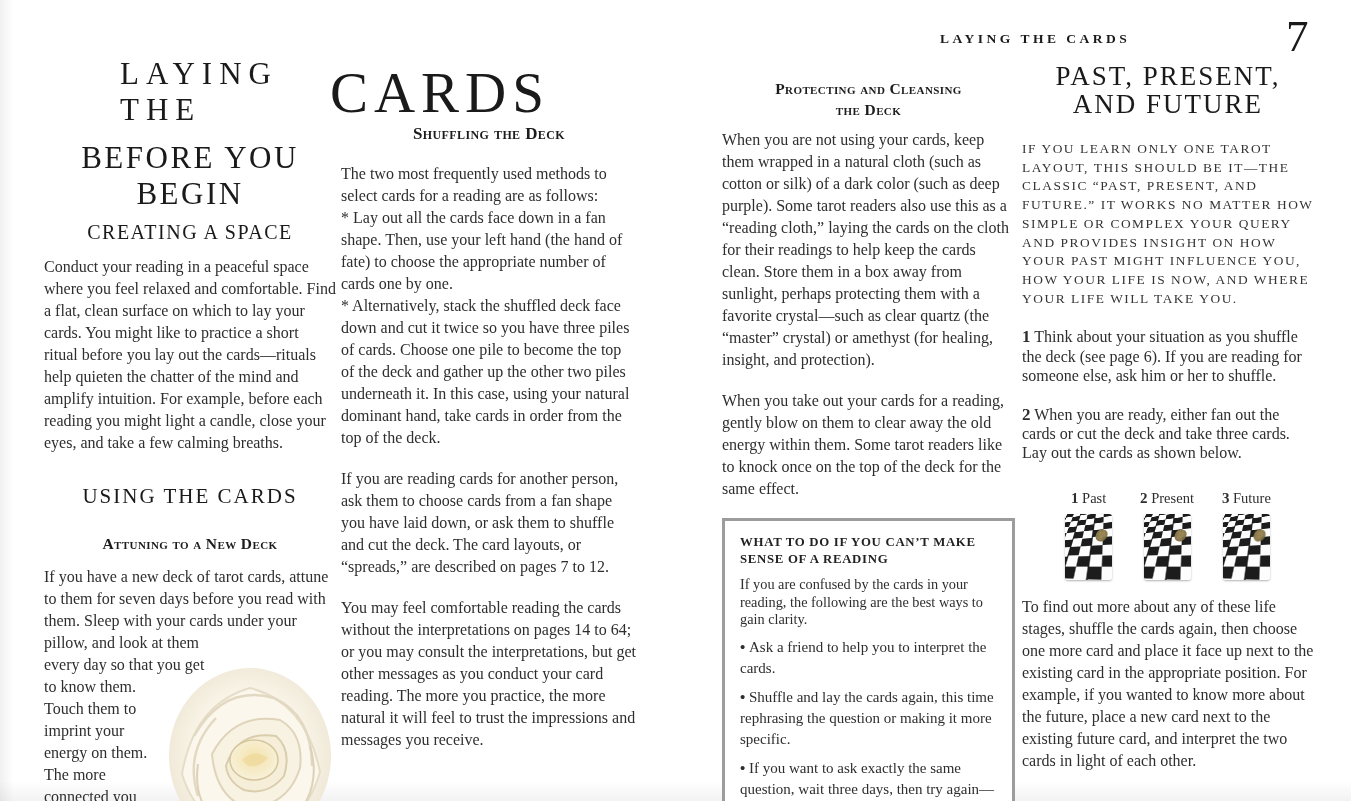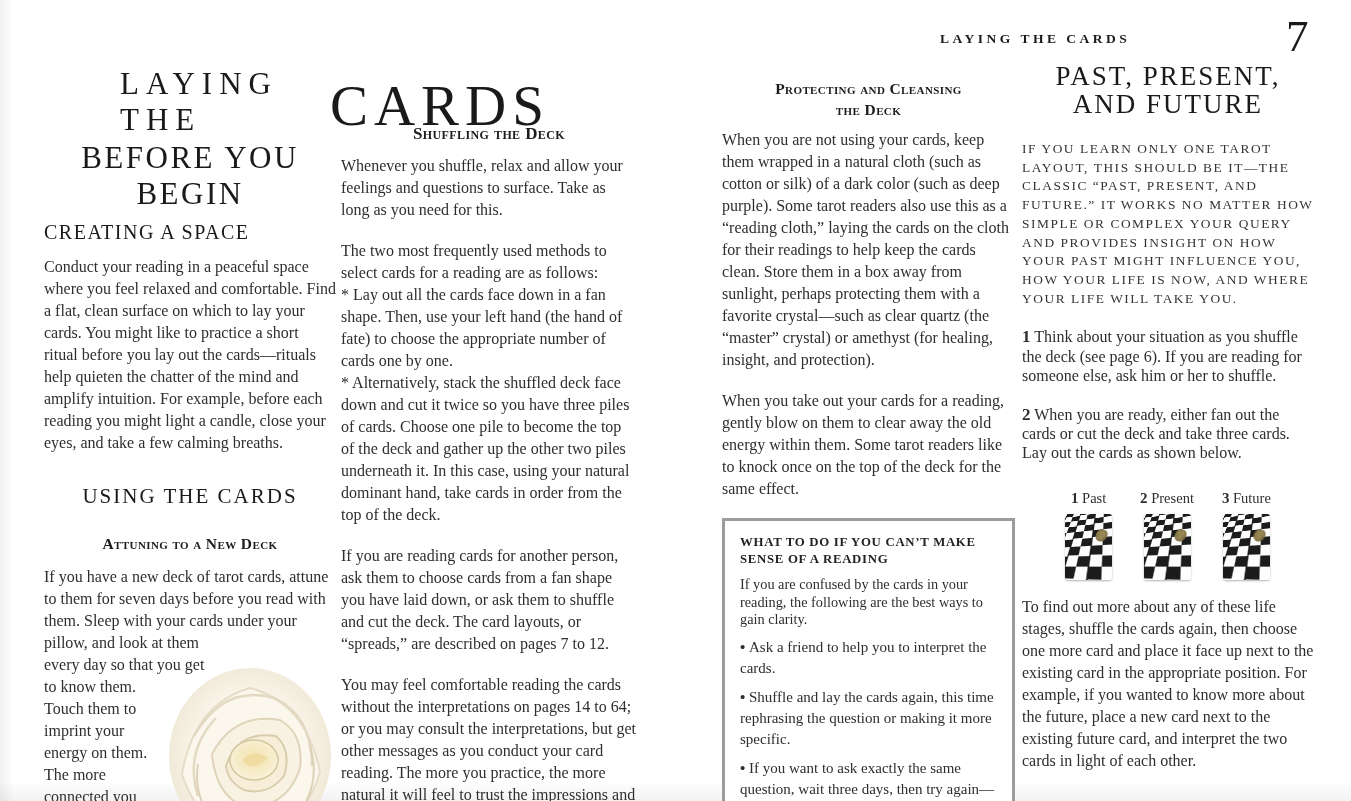--- a/index.html
+++ b/index.html
@@ -7,33 +7,33 @@
     position:relative;width:1351px;height:801px;background:#ffffff;overflow:hidden;
     font-family:"Liberation Serif","DejaVu Serif",serif;color:#2e2e2e;
   }
   .page::before{
     content:"";position:absolute;inset:0;pointer-events:none;
     background:linear-gradient(90deg,rgba(0,0,0,.06),rgba(0,0,0,0) 1%),
                linear-gradient(0deg,rgba(0,0,0,.05),rgba(0,0,0,0) 2.5%);
   }
 
   
-  .main-title{position:absolute;left:120px;top:66px;width:430px;display:flex;align-items:flex-end;justify-content:center;gap:16px;color:#1a1a1a;}
+  .main-title{position:absolute;left:120px;top:56px;width:430px;display:flex;align-items:center;justify-content:center;gap:16px;color:#1a1a1a;}
   .main-title .t-small{font-size:31px;letter-spacing:7px;font-weight:500;}
   .main-title .t-large{font-size:57px;letter-spacing:6px;font-weight:500;}
 
   
   .runhead{position:absolute;top:31px;left:940px;width:332px;
     font-weight:bold;font-size:13.5px;letter-spacing:3.5px;color:#1a1a1a;}
   .pagenum{position:absolute;top:10px;left:1286px;font-size:45px;color:#1a1a1a;}
 
   
   .body{margin:0;font-size:16px;line-height:22px;}
   .h-deco-xl{font-size:31px;letter-spacing:2.5px;text-align:center;color:#1a1a1a;font-weight:500;}
-  .h-deco-lg{font-size:20px;letter-spacing:1.5px;text-align:left;color:#1a1a1a;font-weight:500;}
+  .h-deco-lg{font-size:20px;letter-spacing:1.5px;text-align:center;color:#1a1a1a;font-weight:500;}
   .h-deco-md{font-size:21px;letter-spacing:2px;text-align:center;color:#1a1a1a;font-weight:500;}
   .h-sc{font-variant:small-caps;font-weight:bold;text-align:center;color:#1c1c1c;font-size:17px;letter-spacing:.4px;}
   .h-sc-sm{font-variant:small-caps;font-weight:bold;text-align:center;color:#1c1c1c;font-size:15.5px;letter-spacing:.4px;line-height:21px;}
   .mt-blank{margin-top:19px;}
 
   
   #col1{position:absolute;left:44px;top:140px;width:292px;}
   #col2{position:absolute;left:341px;top:124px;width:296px;}
   #col3{position:absolute;left:722px;top:78px;width:293px;}
   #col4{position:absolute;left:1022px;top:62px;width:292px;}
@@ -123,21 +123,20 @@
           <ellipse cx="90" cy="104" rx="24" ry="20" fill="url(#gCenter)" stroke="#d4c69e" stroke-width="1.5"></ellipse>
           <path d="M78,104 Q90,92 104,102 Q96,112 84,110 Z" fill="#efd99c" opacity="0.8"></path>
         </svg>
       </div>
       <span>every day so that you get to know them. Touch them to imprint your energy on them. The more connected you feel to your cards, the more accurate, insightful, and inspiring your readings can be.</span>
     </div>
   </div>
 
   <div id="col2">
     <div class="h-sc">Shuffling the Deck</div>
-    <p class="body" style="margin-top:11px">Whenever you shuffle, relax and allow your feelings and questions to surface. Take as long as you need for this.</p>
     <p class="body mt-blank">The two most frequently used methods to select cards for a reading are as follows:</p>
     <p class="body">* Lay out all the cards face down in a fan shape. Then, use your left hand (the hand of fate) to choose the appropriate number of cards one by one.</p>
     <p class="body">* Alternatively, stack the shuffled deck face down and cut it twice so you have three piles of cards. Choose one pile to become the top of the deck and gather up the other two piles underneath it. In this case, using your natural dominant hand, take cards in order from the top of the deck.</p>
     <p class="body mt-blank">If you are reading cards for another person, ask them to choose cards from a fan shape you have laid down, or ask them to shuffle and cut the deck. The card layouts, or “spreads,” are described on pages 7 to 12.</p>
     <p class="body mt-blank">You may feel comfortable reading the cards without the interpretations on pages 14 to 64; or you may consult the interpretations, but get other messages as you conduct your card reading. The more you practice, the more natural it will feel to trust the impressions and messages you receive.</p>
   </div>
 
   <div id="col3">
     <div class="h-sc-sm">Protecting and Cleansing</div>
     <div class="h-sc-sm">the Deck</div>

